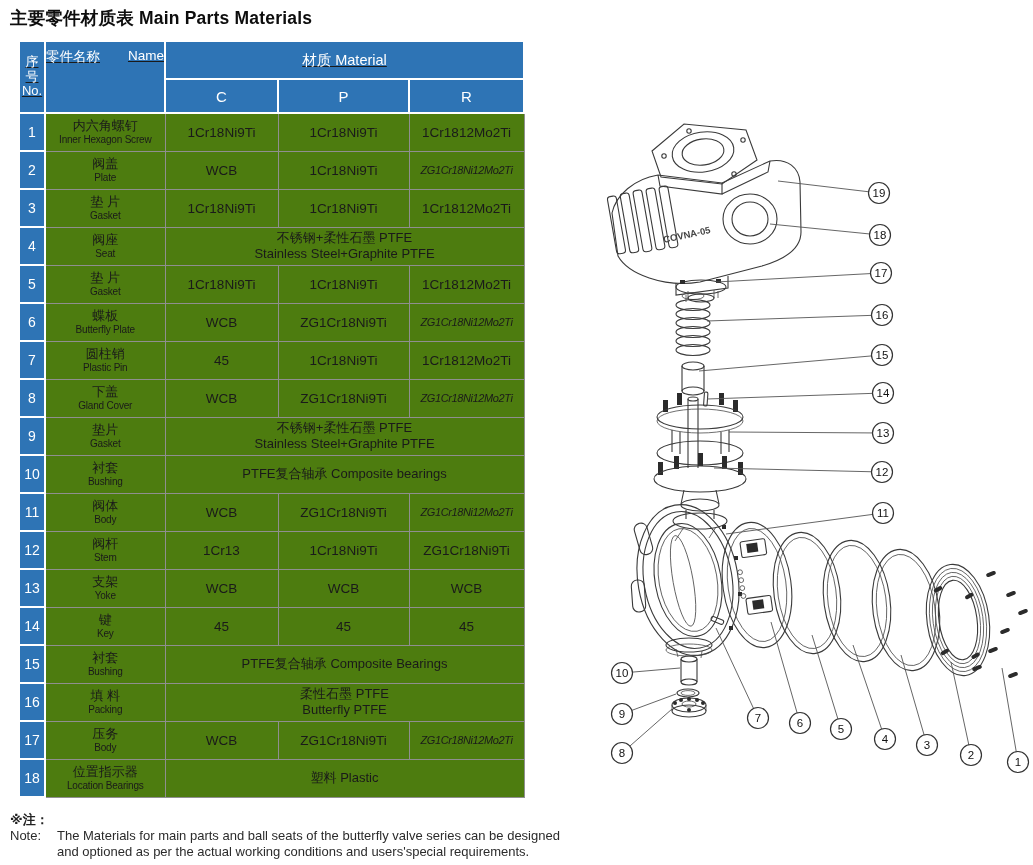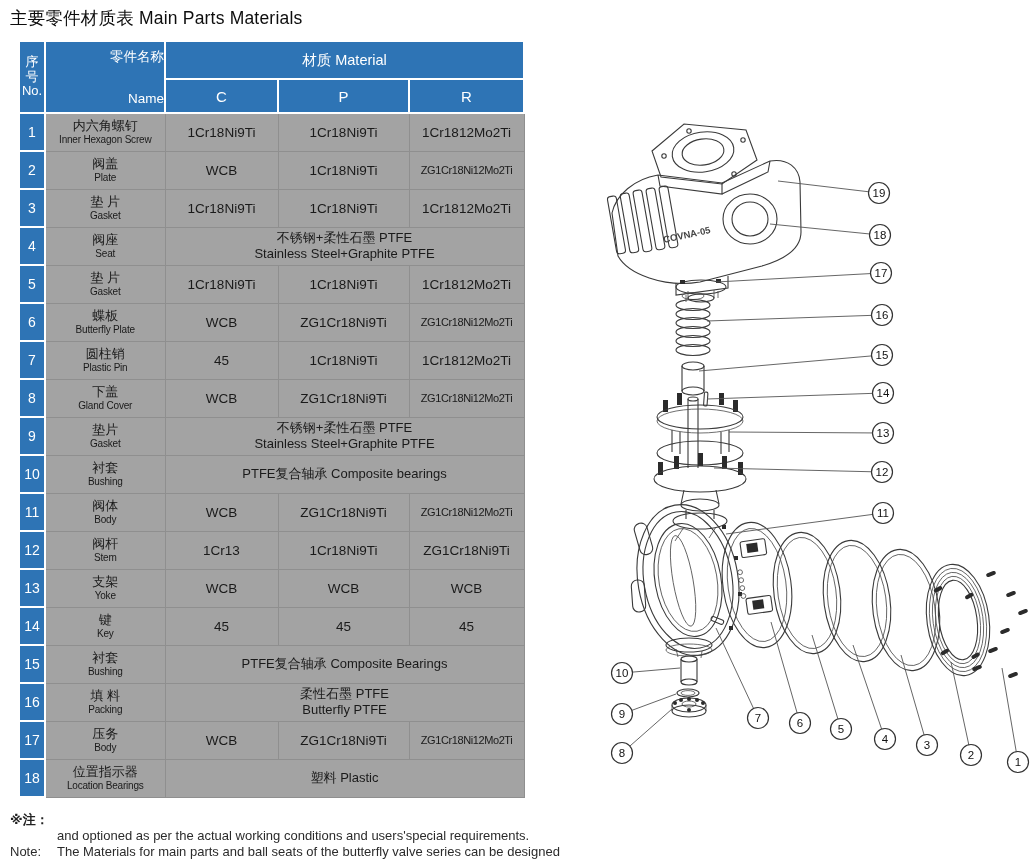--- a/index.html
+++ b/index.html
@@ -1,33 +1,33 @@
 <!DOCTYPE html>
 <html><head>
 <meta charset="utf-8">
 <style>
   html,body{margin:0;padding:0;background:#fff;}
   body{position:relative;width:1033px;height:865px;font-family:"Liberation Sans","DejaVu Sans",sans-serif;color:#1a1a1a;overflow:hidden;}
 
-  .page-title{position:absolute;left:10px;top:6px;font-size:17.5px;font-weight:normal;color:#0d0d0d;letter-spacing:.2px;}
+  .page-title{position:absolute;left:10px;top:6px;font-size:17.5px;font-weight:bold;color:#0d0d0d;letter-spacing:.2px;}
 
   table.materials{position:absolute;left:18px;top:40px;width:505px;border-collapse:collapse;table-layout:fixed;}
   table.materials th,table.materials td{padding:0;text-align:center;vertical-align:middle;}
   .blue{background:#2e74b5;color:#fff;font-weight:normal;border:2px solid #fff;}
-  td.val,td.name{border:1px solid #8f8f8f;background:#a3a3a3;}
+  td.val,td.name{border:1px solid #8f8f8f;background:#4d7c0f;}
   td.num{background:#2e74b5;color:#fff;border:2px solid #fff;font-size:14px;}
-  tr.h1{height:38px;} tr.h2{height:34px;} tbody tr{height:38px;}
+  tr.h1{height:38px;text-decoration:underline;} tr.h2{height:34px;} tbody tr{height:38px;}
   .hdr-mat{font-size:14.5px;}
   .hdr-cpr th{font-size:15px;}
   .stack{display:flex;flex-direction:column;justify-content:center;line-height:1.15;font-size:13px;}
-  .spread{display:flex;flex-direction:column;justify-content:space-between;height:58px;padding:4px 0;font-size:13.5px;align-items:flex-end;}
+  .spread{display:flex;flex-direction:row;justify-content:space-between;height:58px;padding:4px 0;font-size:13.5px;}
   td.name .cn{font-size:13px;line-height:1.15;}
   td.name .en{font-size:10px;line-height:1.1;letter-spacing:-.2px;}
   td.val{font-size:13.5px;}
-  td.val.cond{font-size:11px;letter-spacing:-.4px;}
+  td.val.cond{font-size:11px;letter-spacing:-.4px;font-style:italic;}
   td.val .sp{font-size:13px;line-height:1.25;}
 
   .note{position:absolute;left:10px;top:812px;width:560px;}
   .note-row{display:flex;line-height:1.22;}
   .note-lbl{flex:none;width:47px;}
   .note-cn{font-weight:bold;font-size:13px;color:#222;}
   .note-en{font-size:13px;color:#2b2b2b;}
 
   #diagram{position:absolute;left:580px;top:100px;width:453px;height:700px;}
   #diagram .ln{stroke:#3a3a3a;fill:none;stroke-width:1.1;}
@@ -493,20 +493,20 @@
       <circle cx="1018" cy="762" r="10.5" class="callout-circle"></circle>
       <text x="1018" y="766" class="callout-num">1</text>
     </g>
 </svg>
 
 <div class="note">
   <div class="note-row note-cn">
     <span class="note-lbl">※注：</span>
   </div>
   <div class="note-row note-en">
+    <span class="note-lbl">Note:</span>
+    <span>The Materials for main parts and ball seats of the butterfly valve series can be designed</span>
+  </div>
+  <div class="note-row note-en">
     <span class="note-lbl"></span>
     <span>and optioned as per the actual working conditions and users'special requirements.</span>
   </div>
-  <div class="note-row note-en">
-    <span class="note-lbl">Note:</span>
-    <span>The Materials for main parts and ball seats of the butterfly valve series can be designed</span>
-  </div>
 </div>
 
 </body></html>

